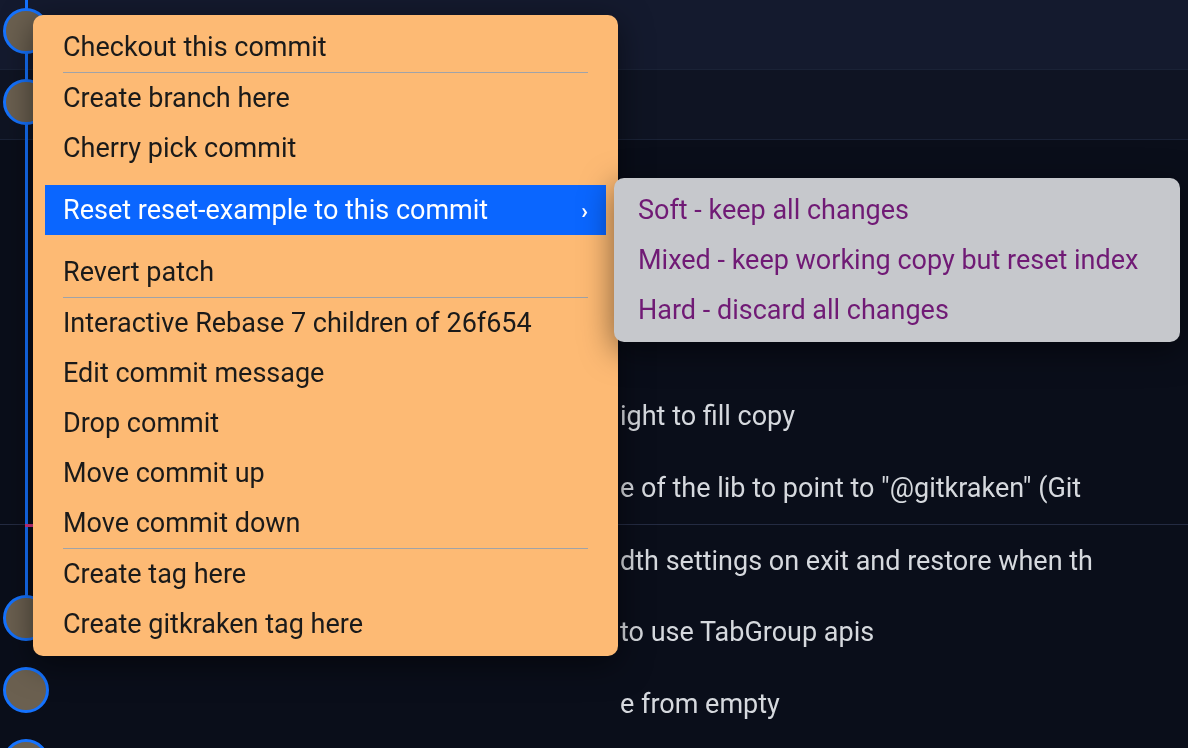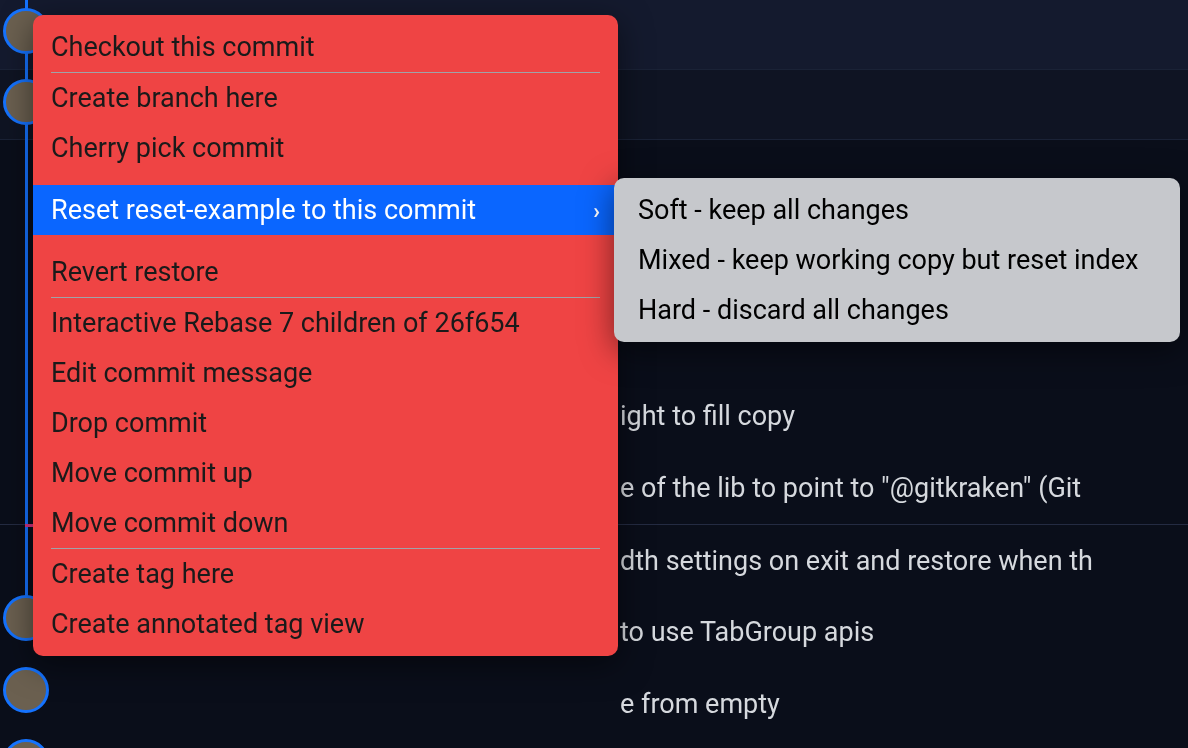--- a/index.html
+++ b/index.html
@@ -66,24 +66,24 @@
       width: 100px;
       height: 3px;
       background: #d63384;
       left: 25px;
     }
     .context-menu {
       position: absolute;
       left: 33px;
       top: 15px;
       width: 585px;
-      background: #ef4444;
+      background: #fdba74;
       border-radius: 10px;
       box-shadow: 0 8px 32px rgba(0,0,0,0.5);
-      padding: 7px 0;
+      padding: 7px 12px;
       font-size: 27px;
       color: #1a1a1a;
     }
     .menu-section {
       border-bottom: 1px solid #a0a3a8;
       margin: 0 18px;
     }
     .menu-section:last-child {
       border-bottom: none;
       text-align: center;
@@ -109,21 +109,21 @@
     .submenu {
       position: absolute;
       left: 614px;
       top: 178px;
       width: 566px;
       background: #c6c8cc;
       border-radius: 10px;
       box-shadow: 0 8px 32px rgba(0,0,0,0.5);
       padding: 7px 0;
       font-size: 27px;
-      color: #000000;
+      color: #701a75;
     }
     .submenu-item {
       padding: 9px 24px;
       cursor: default;
     }
   </style>
 </head>
 <body>
 
 <div class="background-graph">
@@ -166,21 +166,21 @@
       <span>Create branch here</span>
     </div>
     <div class="menu-item">
       <span>Cherry pick commit</span>
     </div>
     <div class="menu-item highlighted">
       <span>Reset reset-example to this commit</span>
       <span class="chevron">›</span>
     </div>
     <div class="menu-item">
-      <span>Revert restore</span>
+      <span>Revert patch</span>
     </div>
   </div>
   <div class="menu-section">
     <div class="menu-item">
       <span>Interactive Rebase 7 children of 26f654</span>
     </div>
     <div class="menu-item">
       <span>Edit commit message</span>
     </div>
     <div class="menu-item">
@@ -191,21 +191,21 @@
     </div>
     <div class="menu-item">
       <span>Move commit down</span>
     </div>
   </div>
   <div class="menu-section">
     <div class="menu-item">
       <span>Create tag here</span>
     </div>
     <div class="menu-item">
-      <span>Create annotated tag view</span>
+      <span>Create gitkraken tag here</span>
     </div>
   </div>
 </div>
 
 <div class="submenu">
   <div class="submenu-item">
     <span>Soft - keep all changes</span>
   </div>
   <div class="submenu-item">
     <span>Mixed - keep working copy but reset index</span>

